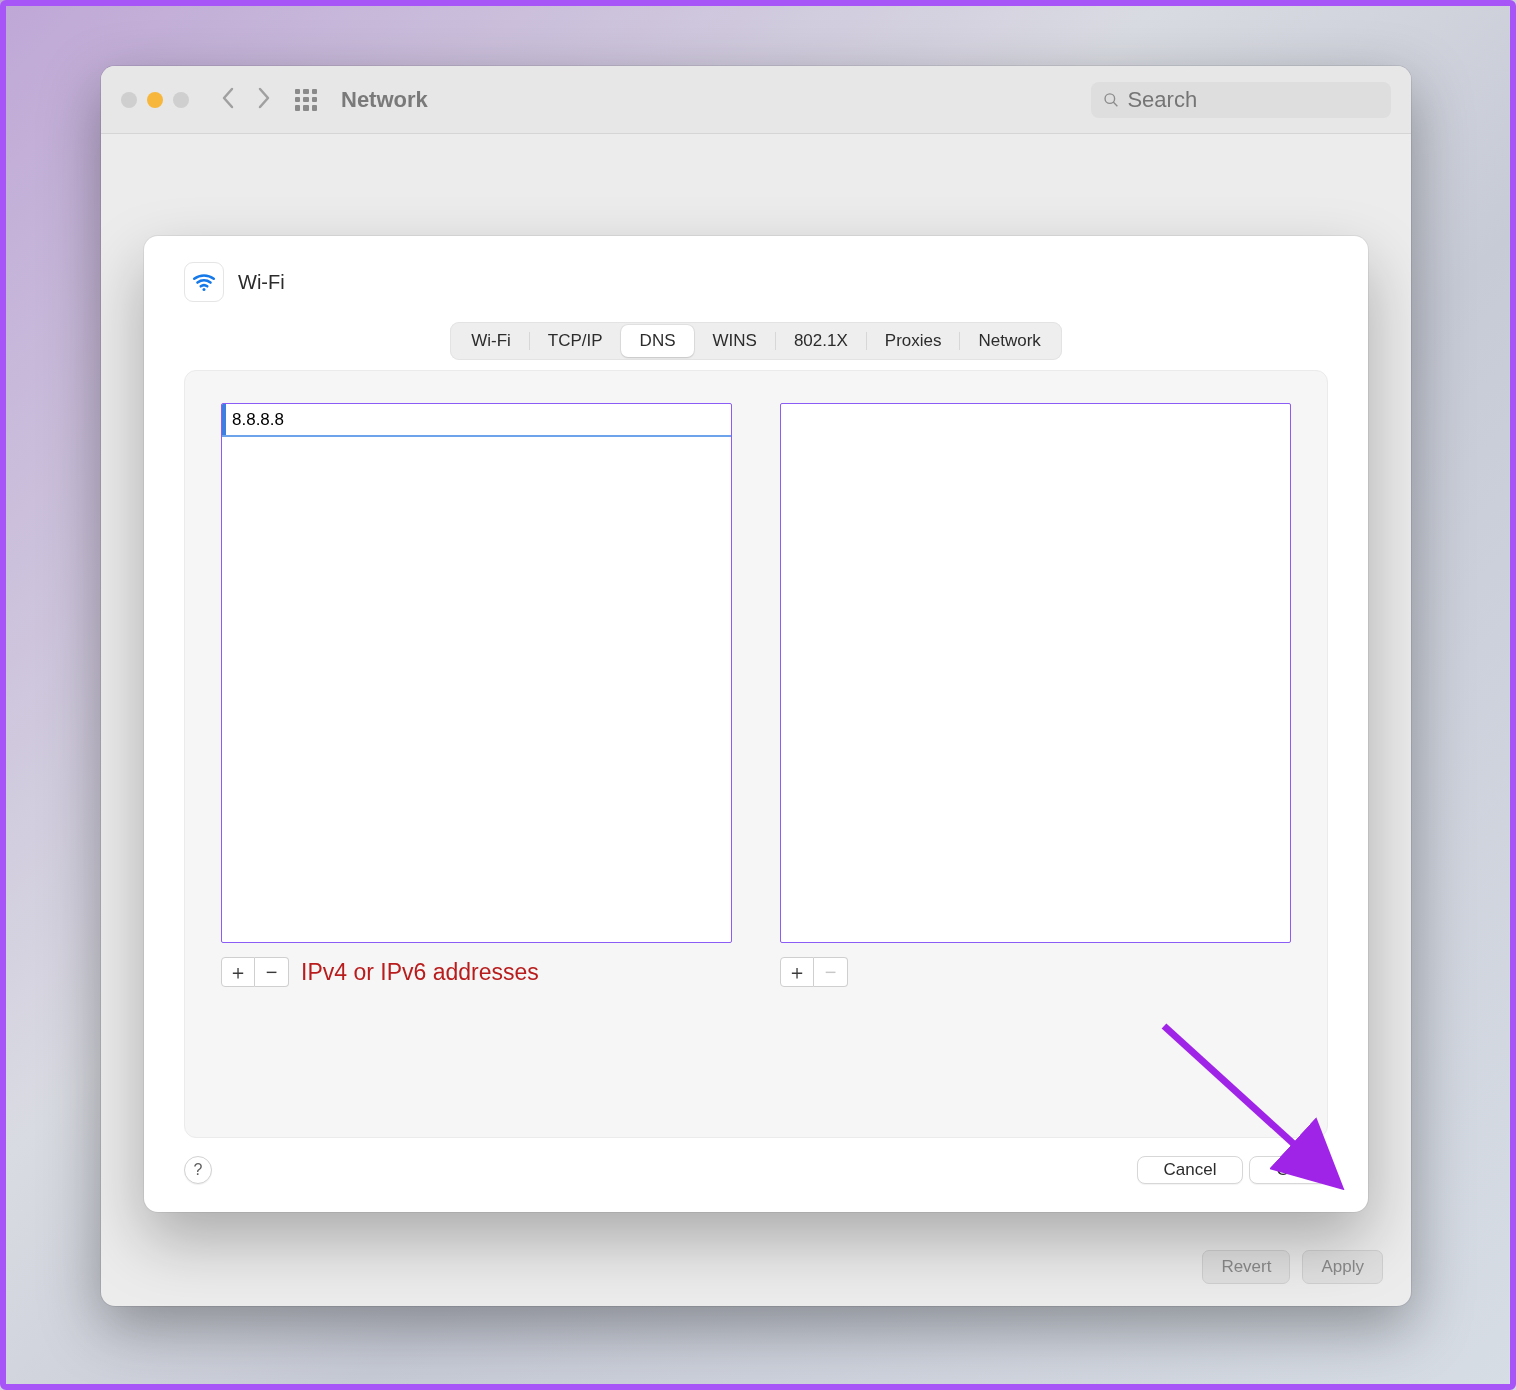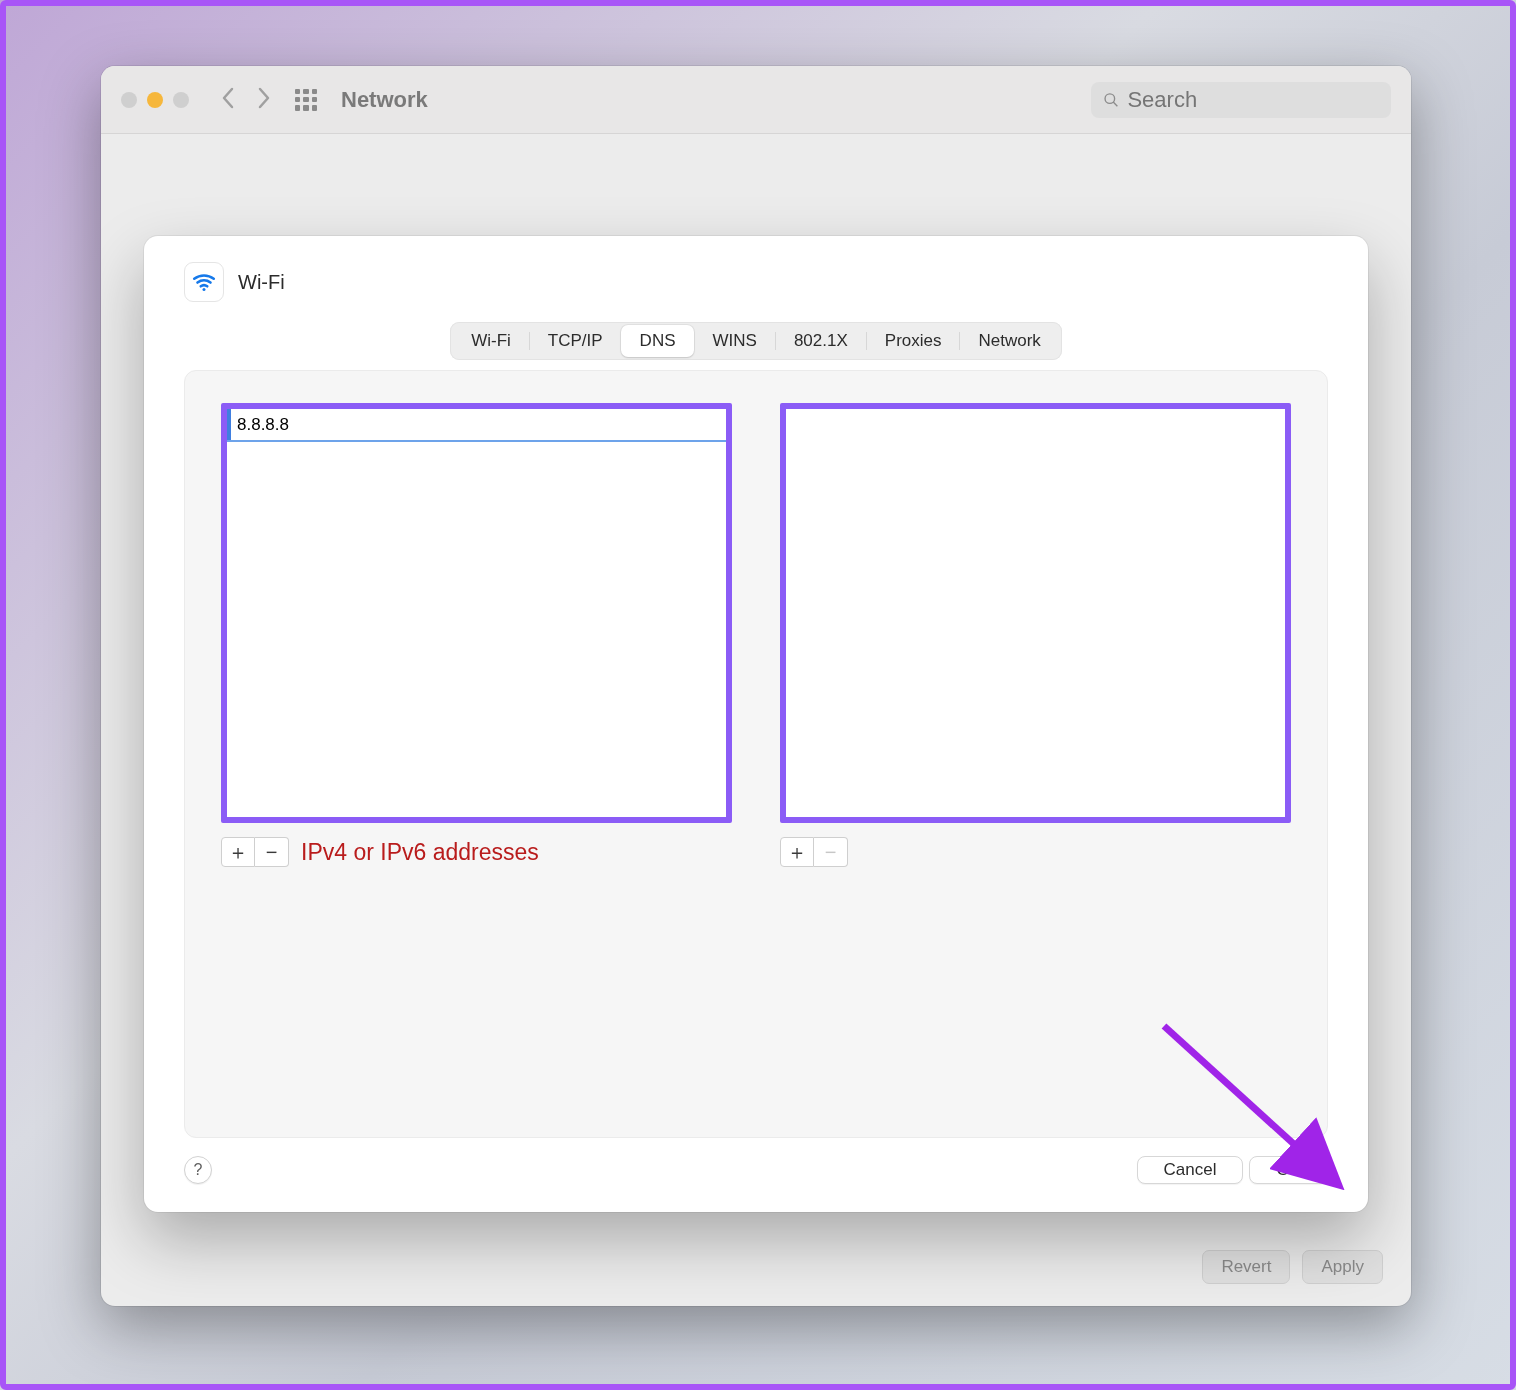--- a/index.html
+++ b/index.html
@@ -114,22 +114,22 @@
     border:1px solid #ebebeb;
     border-radius:12px;
     padding:32px 36px 26px 36px;
     display:flex; gap:48px;
   }
 
   .col { flex:1; display:flex; flex-direction:column; }
   .col-label { font-size:17px; color:#2f2f2f; margin-bottom:12px; }
 
   .listbox {
-    background:#fff; border:6px solid #8b5cf6; border-radius:2px;
-    height:420px; overflow:auto; position:relative;
+    background:#fff; border:1px solid #8b5cf6; border-radius:2px;
+    height:540px; overflow:auto; position:relative;
   }
   .listbox .row {
     font-size:17px; padding:6px 8px 5px 8px; border-bottom:1px solid #e9e9e9;
   }
   .listbox .row.editing {
     border-bottom:2px solid #6da3ea;
     box-shadow: inset 4px 0 0 #3f7fe0;
     padding-left:10px;
   }
   .listbox input {

